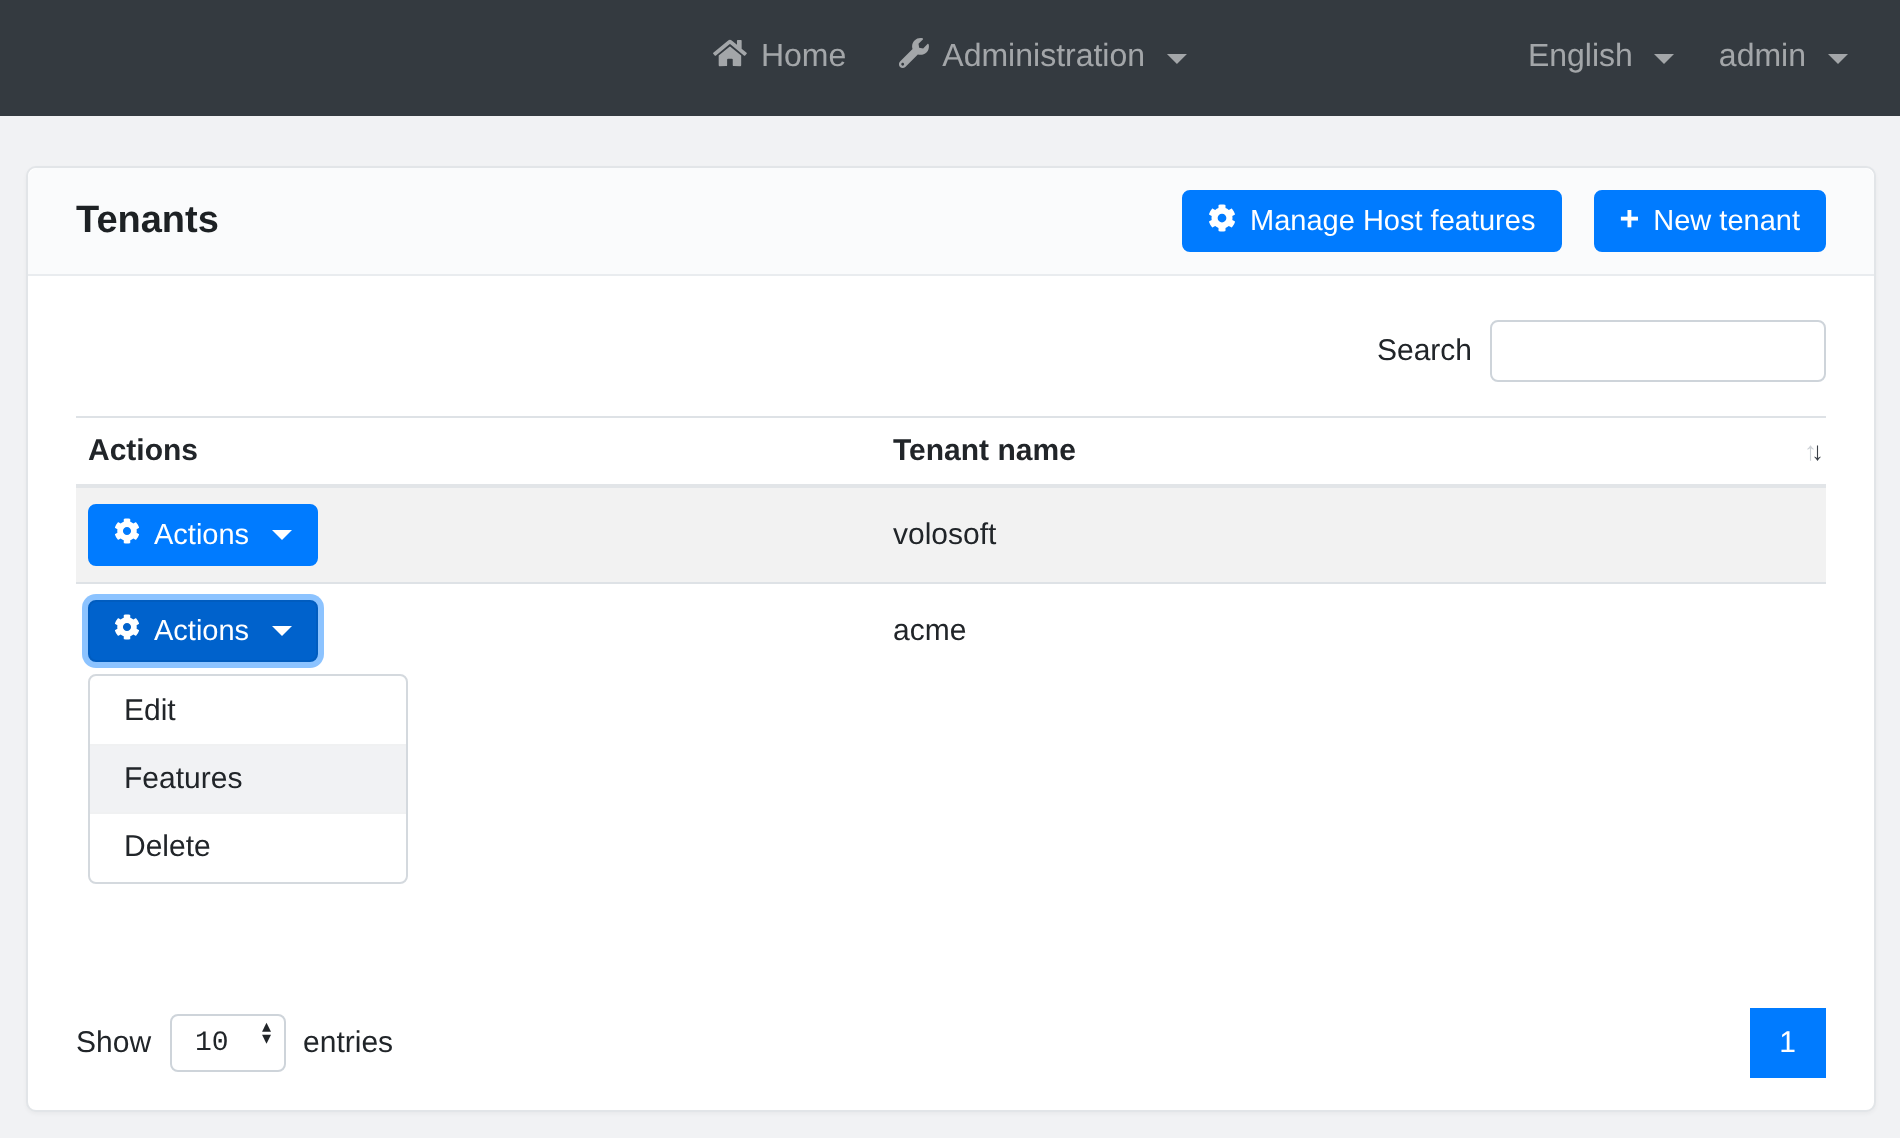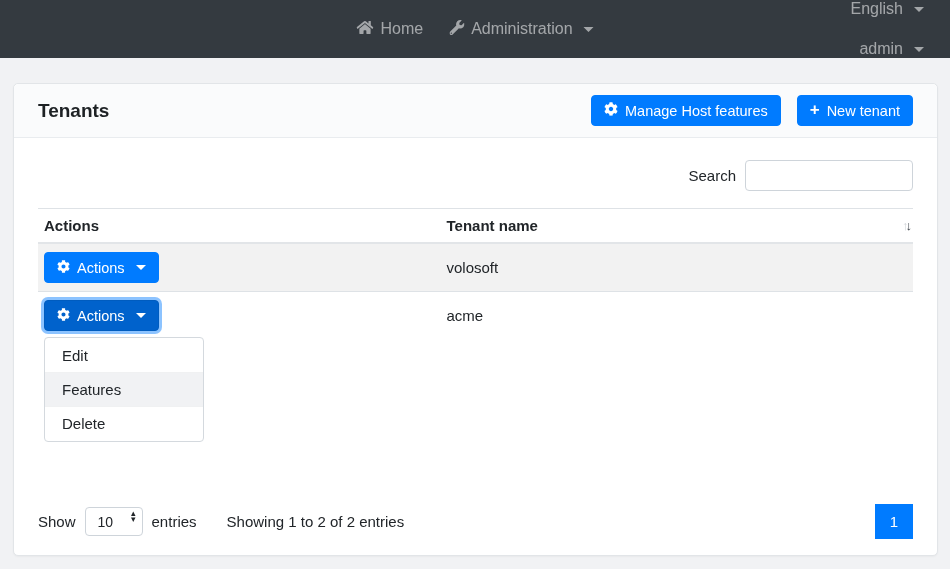--- a/index.html
+++ b/index.html
@@ -23,21 +23,21 @@
   .brand { color:#ffffff; font-size:20px; font-weight:700; letter-spacing:.2px; cursor:pointer; }
   .nav-center {
     position:absolute; left:50%; top:0; transform:translateX(-50%);
     height:58px; display:flex; align-items:center; gap:26px;
   }
   .nav-link {
     display:flex; align-items:center; gap:7px;
     color:rgba(255,255,255,.55); font-size:16px; cursor:pointer; white-space:nowrap;
   }
   .nav-link svg { fill:rgba(255,255,255,.55); }
-  .nav-right { margin-left:auto; display:flex; align-items:flex-end; gap:22px;flex-direction:column; }
+  .nav-right { margin-left:auto; display:flex; align-items:flex-end; gap:22px; }
   .caret {
     display:inline-block; width:0; height:0; margin-left:4px;
     border-left:5px solid transparent; border-right:5px solid transparent;
     border-top:5px solid rgba(255,255,255,.55);
   }
   .caret.white { border-top-color:#ffffff; }
 
   
   .page { padding:25px 12px 13px 13px; }
   .card {
@@ -124,21 +124,21 @@
   
   .table-footer {
     position:absolute; left:24px; right:24px; bottom:16px;
     display:flex; align-items:center;
   }
   .length-group { display:flex; align-items:center; gap:9px; font-size:15px; }
   .select-wrap { position:relative; display:inline-block; }
   .page-size-select {
     width:58px; height:29px;
     border:1px solid #ced4da; border-radius:4px;
-    font-size:14px; font-family:Liberation Sans, sans-serif; color:#212529;
+    font-size:14px; font-family:Liberation Mono, monospace; color:#212529;
     padding:0 22px 0 12px;
     -webkit-appearance:none; appearance:none; background:#fff; cursor:pointer;
   }
   .select-arrows {
     position:absolute; right:7px; top:4px;
     display:flex; flex-direction:column; line-height:.62;
     font-size:9px; color:#212529; pointer-events:none;
   }
   .info-text { font-size:15px; margin-left:30px; }
 
@@ -275,21 +275,20 @@
             <select class="page-size-select">
               <option selected="">10</option>
             </select>
             <span class="select-arrows">
                 <span>▴</span>
                 <span>▾</span>
               </span>
           </span>
           <span>entries</span>
         </div>
-        <div class="info-text">Showing 1 to 2 of 2 entries</div>
         <div class="pagination">
           <div class="page-item active">1</div>
         </div>
       </div>
 
     </div>
   </div>
 </div>
 
 </body></html>

